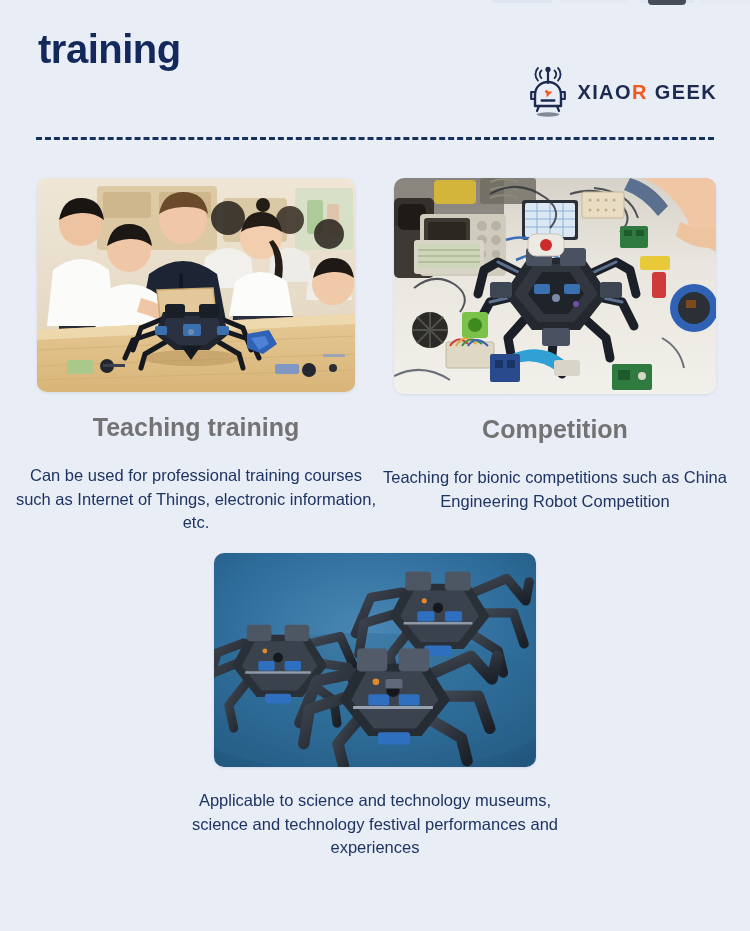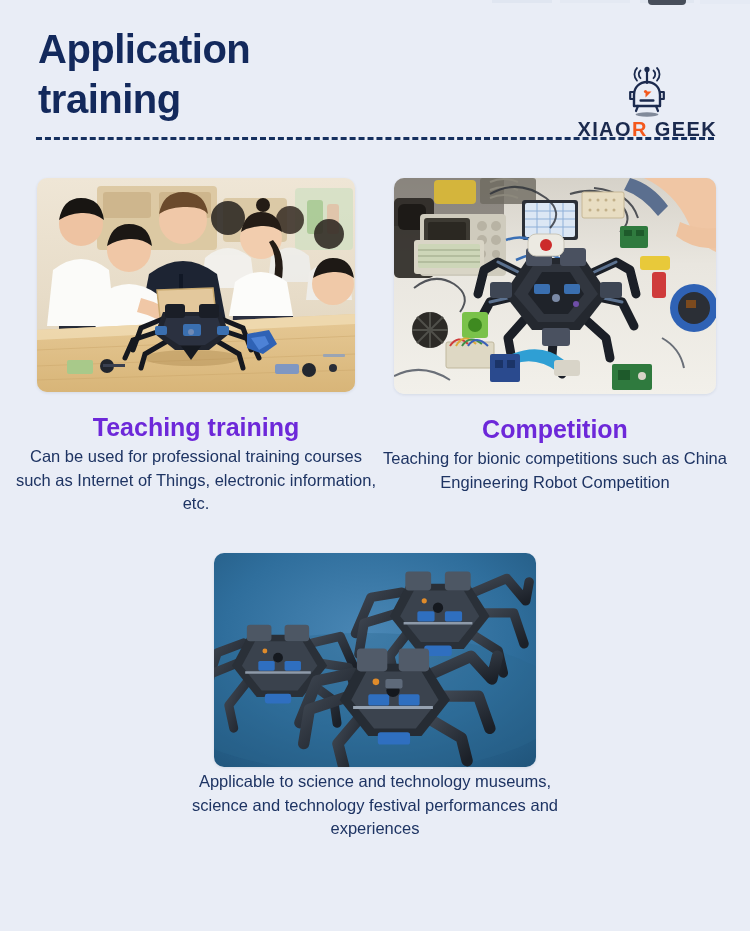--- a/index.html
+++ b/index.html
@@ -52,21 +52,21 @@
     letter-spacing: -0.5px;
   }
   .page-title .line { display: block; }
 
   .brand {
     position: absolute;
     right: 33px;
     top: 66px;
     display: flex;
     align-items: center;
-    flex-direction: column;
+    gap: 8px;
   }
   .brand-mark {
     width: 42px;
     height: 52px;
     display: block;
   }
   .brand-text {
     font-size: 20px;
     font-weight: bold;
     letter-spacing: 1.4px;
@@ -91,29 +91,29 @@
   }
   .card-photo {
     border-radius: 10px;
     overflow: hidden;
     display: block;
     box-shadow: 0 1px 3px rgba(30,50,90,.10);
   }
   .card-title {
     font-size: 25px;
     font-weight: bold;
-    color: #6d28d9;
+    color: #737373;
     margin-top: 20px;
     line-height: 30px;
   }
   .card-desc {
     font-size: 16.5px;
     line-height: 23.5px;
     color: #1e3463;
-    margin-top: 3px;
+    margin-top: 22px;
   }
 
   #card-teaching      { left: 12px;  top: 178px; width: 368px; }
   #card-competition   { left: 372px; top: 178px; width: 366px; text-align: center; }
   #card-science       { left: 175px; top: 553px; width: 400px; }
 
   #card-teaching .card-photo    { width: 318px; height: 214px; margin: 0 auto; }
   #card-competition .card-photo { width: 322px; height: 216px; margin: 0 auto; }
   #card-science .card-photo     { width: 322px; height: 214px; margin: 0 auto; }
 
@@ -126,21 +126,20 @@
   <div class="frag f1"></div>
   <div class="frag f2"></div>
   <div class="frag f3"></div>
   <div class="frag f4"></div>
   <div class="frag f5"></div>
 </div>
 
 <div class="header">
 
   <div class="page-title">
-    <span class="line">Application</span>
     <span class="line">training</span>
   </div>
 
   <div class="brand">
     <span class="brand-mark">
       <svg viewBox="0 0 42 52" xmlns="http://www.w3.org/2000/svg" aria-hidden="true">
 
         <line x1="21" y1="4" x2="21" y2="17" stroke="#1b2a4e" stroke-width="2.2" stroke-linecap="round"></line>
         <circle cx="21" cy="3.4" r="2.6" fill="#1b2a4e"></circle>
 

